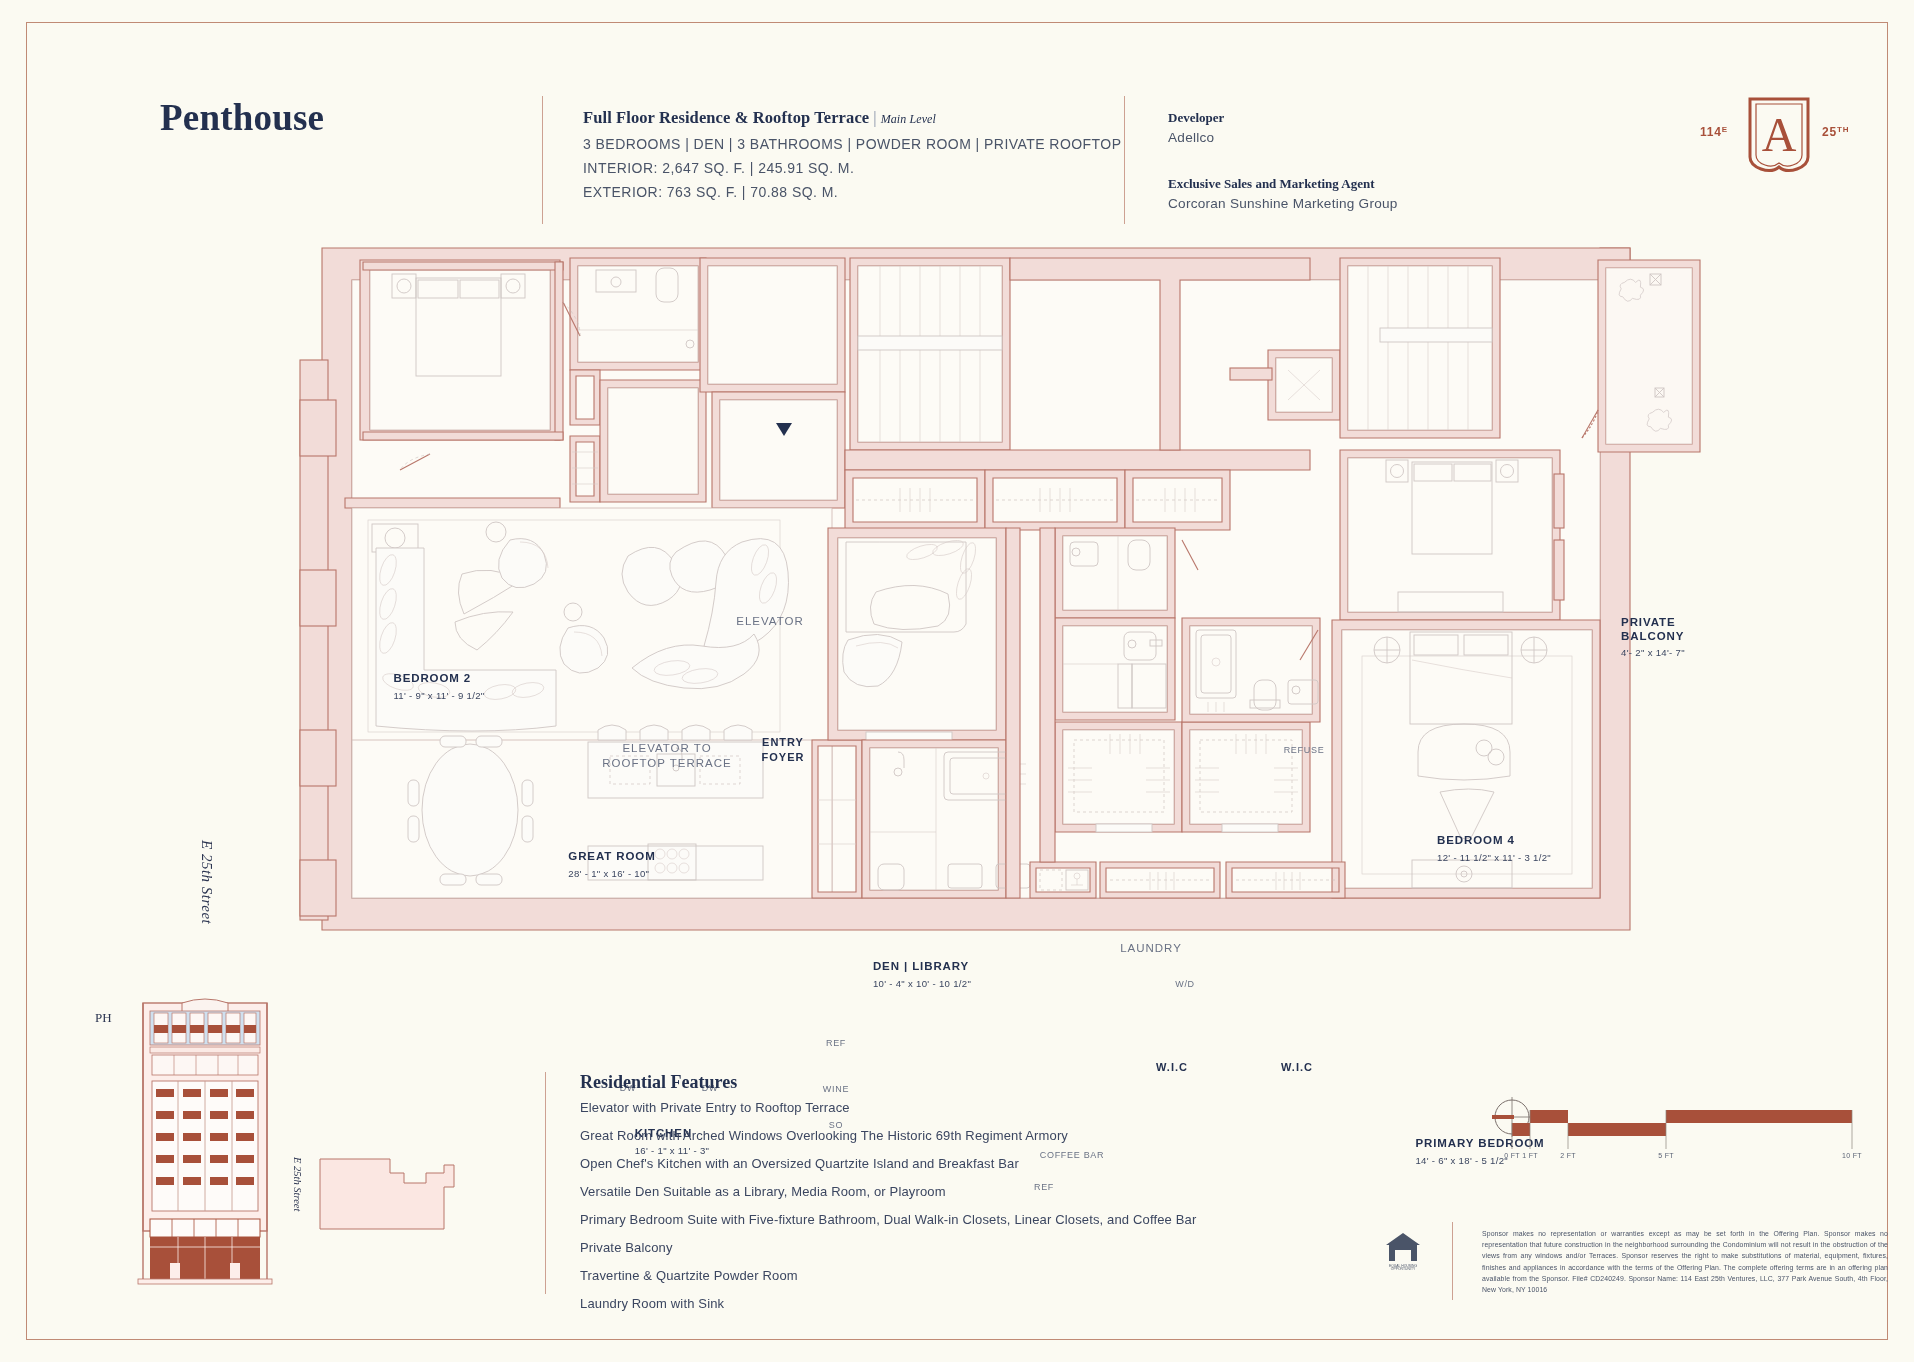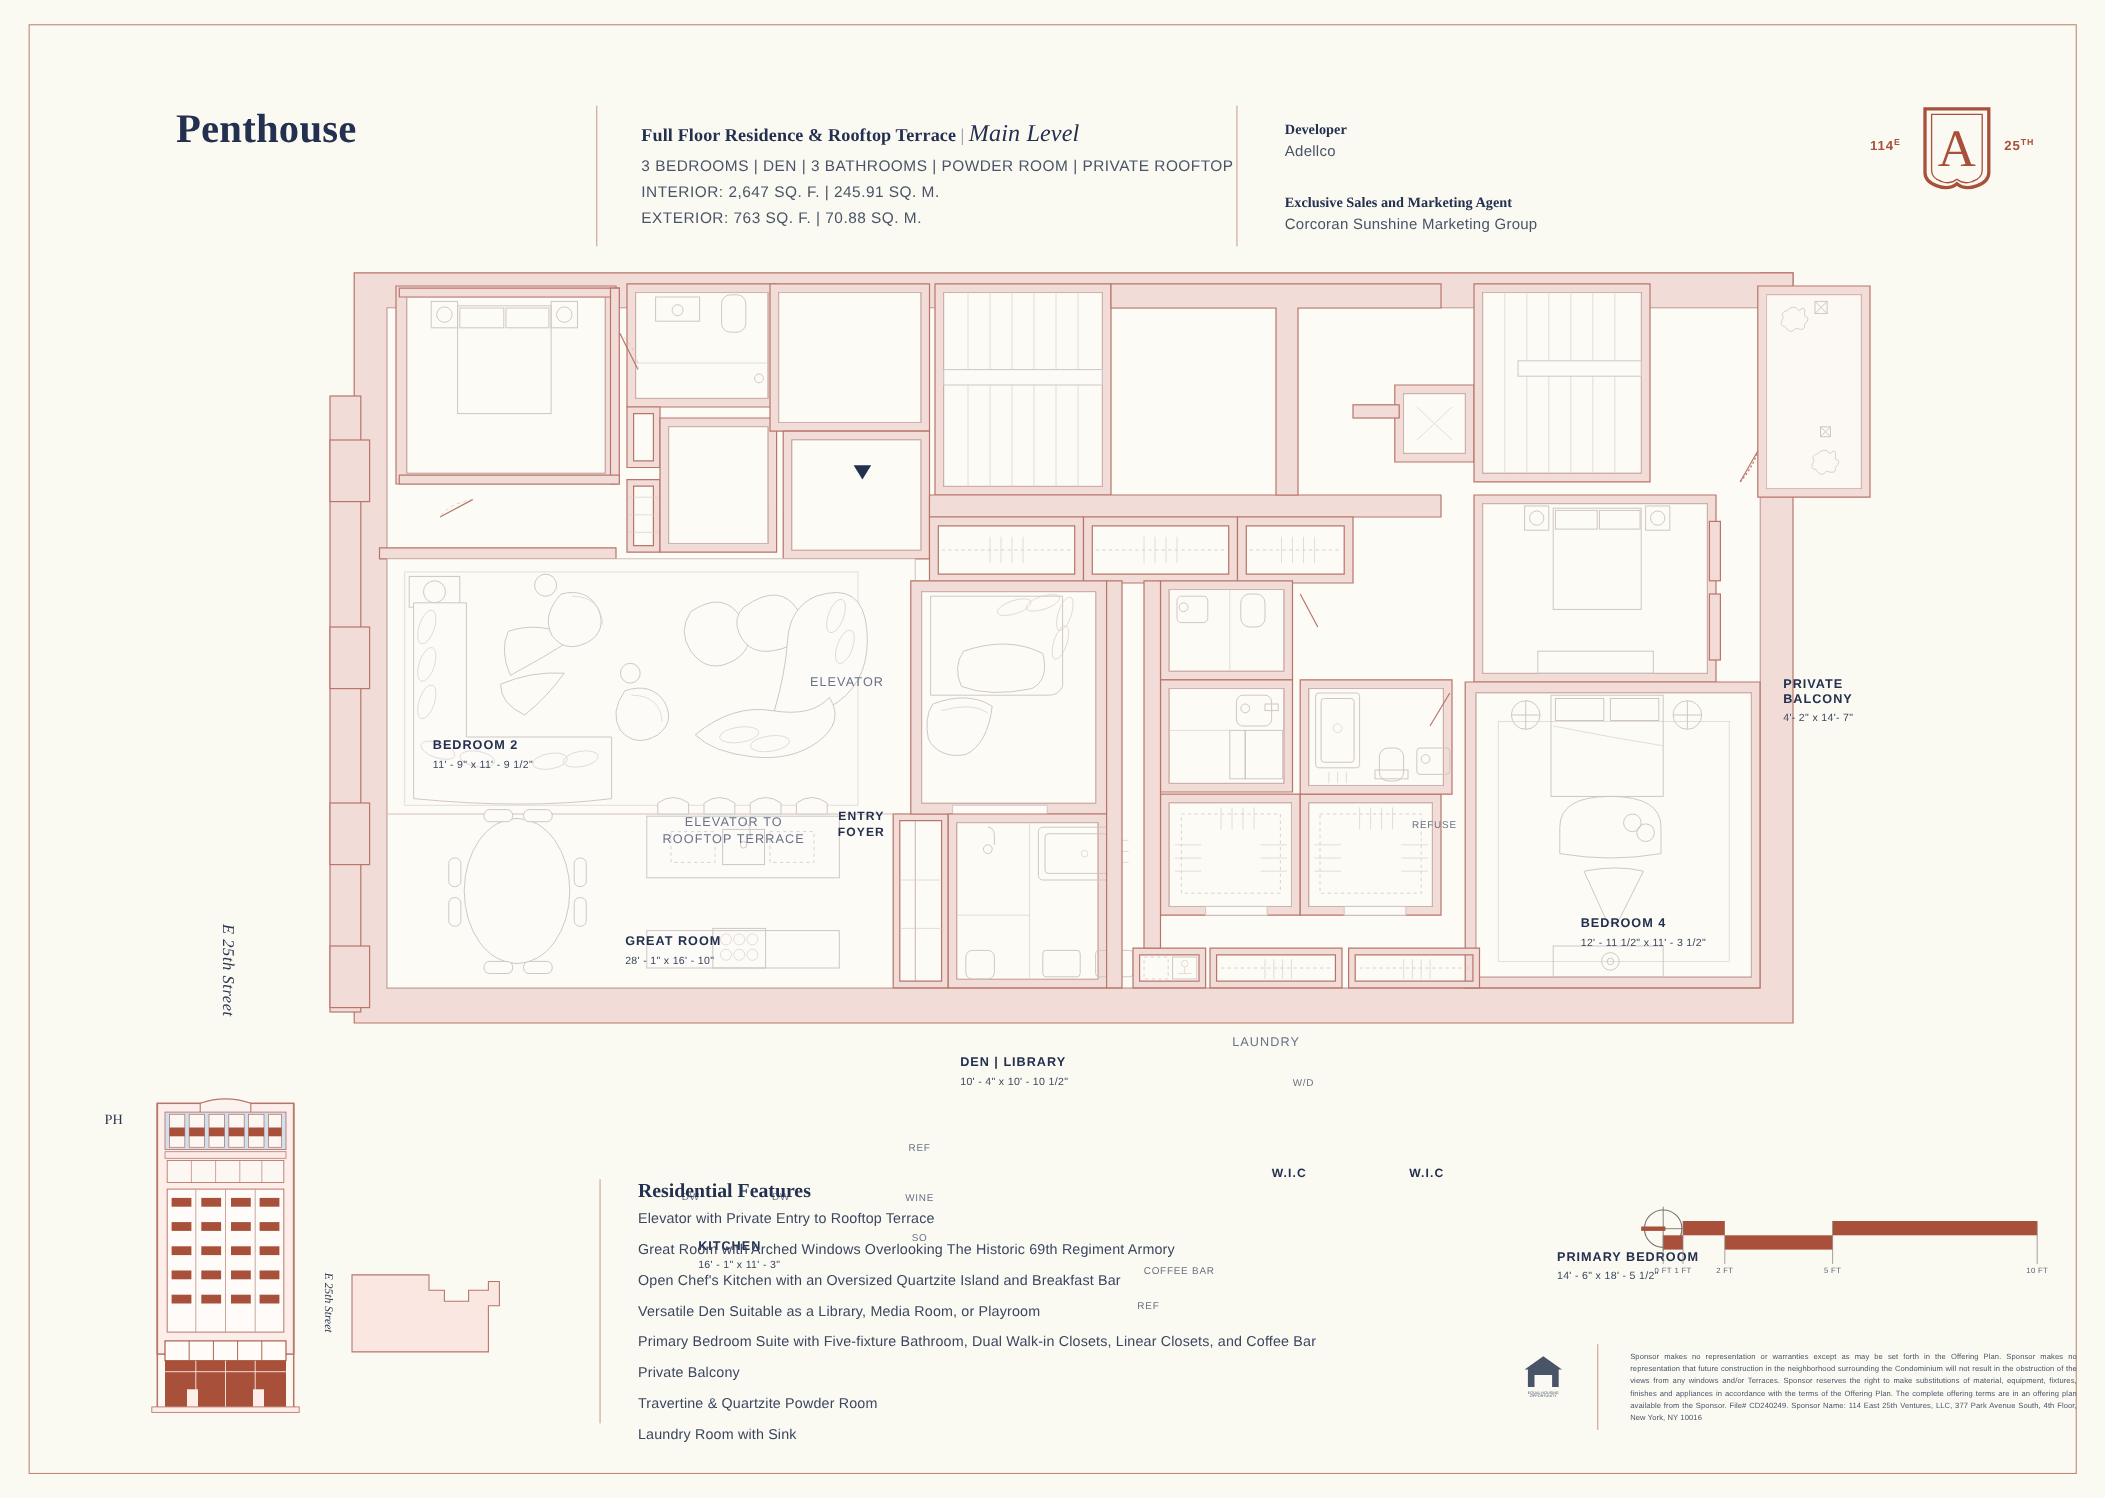--- a/index.html
+++ b/index.html
@@ -35,21 +35,21 @@
   .vrule-1 { left: 542px; top: 96px; height: 128px; }
   .vrule-2 { left: 1124px; top: 96px; height: 128px; }
 
   .hdr-block { position: absolute; color: #3b4660; }
   .hdr-strong {
     font-family: "Liberation Serif", serif;
     font-weight: bold; font-size: 16.5px; color: #23304f;
     letter-spacing: .1px;
   }
   .hdr-strong .ital {
-    font-style: italic; font-weight: normal; font-size: 22px;
+    font-style: italic; font-weight: normal; font-size: 12px;
   }
   .hdr-strong .bar { font-weight: normal; color: #8892a8; padding: 0 4px; }
   .hdr-line {
     font-size: 14px; color: #4a5468; letter-spacing: .45px;
     margin-top: 8px; white-space: nowrap;
   }
   .hdr-sub {
     font-size: 13.6px; color: #4a5468; letter-spacing: .25px; margin-top: 4px;
   }
   .hdr-label {

